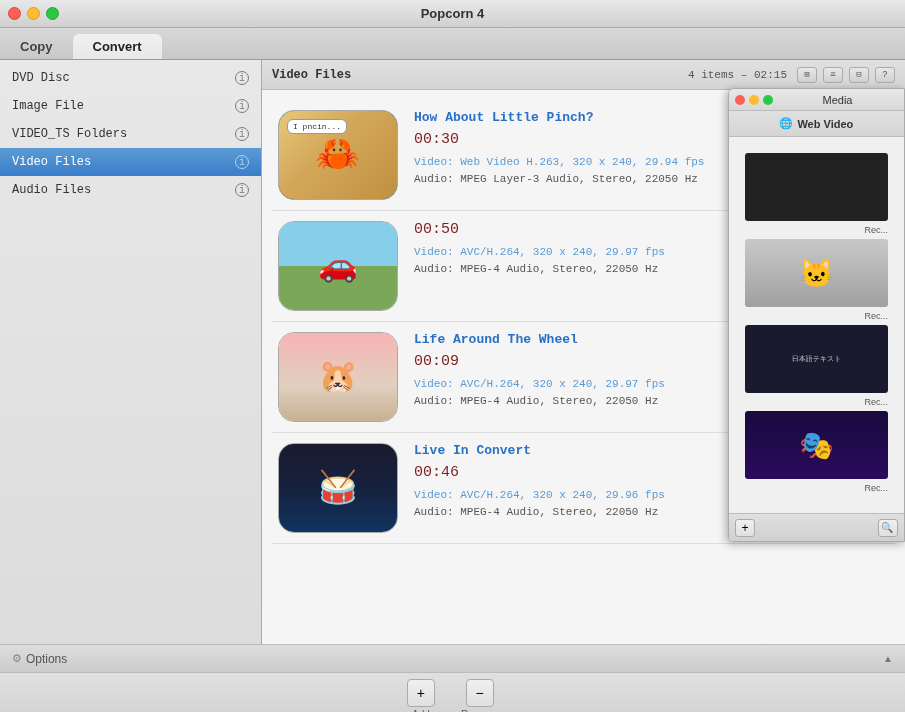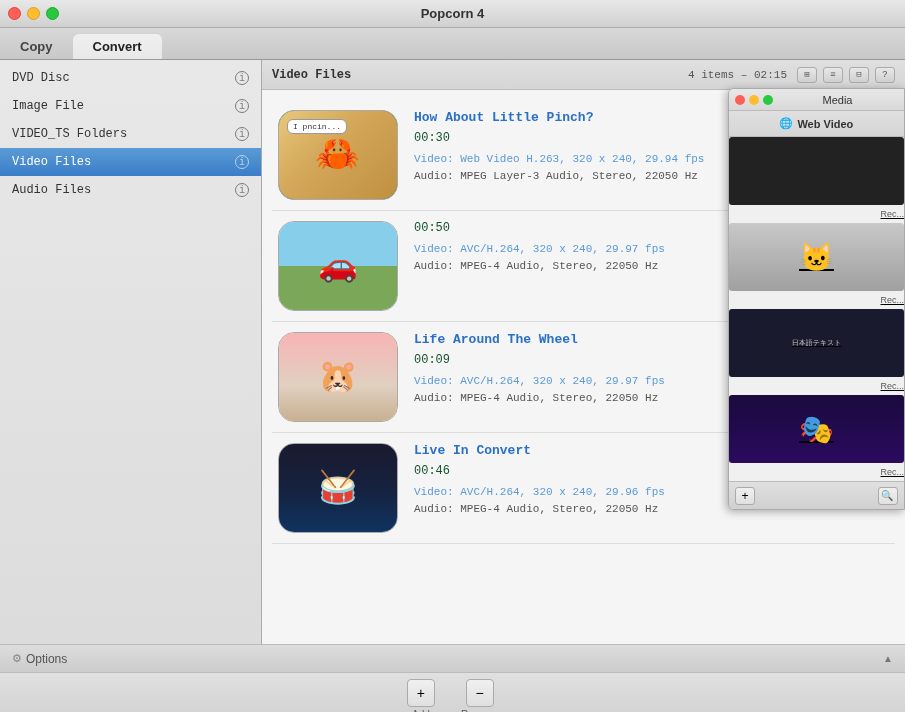--- a/index.html
+++ b/index.html
@@ -224,22 +224,22 @@
     .thumb-drums::before { content: '🥁'; font-size: 32px; }
 
     .video-info { flex: 1; }
     .video-title {
       font-size: 13px;
       font-weight: bold;
       color: #2a70c5;
       margin-bottom: 6px;
     }
     .video-duration {
-      font-size: 12px;
-      color: #14532d;
+      font-size: 15px;
+      color: #7f1d1d;
       margin-bottom: 6px;
     }
     .video-meta {
       font-size: 11px;
       color: #555;
       line-height: 1.5;
     }
     .video-meta-video { color: #5a9ad6; }
 
     
@@ -321,22 +321,21 @@
       display: flex;
       align-items: center;
       justify-content: center;
       border-bottom: 1px solid #bbb;
       font-size: 11px;
       font-weight: bold;
       color: #333;
       gap: 4px;
     }
     .panel-content {
-      padding: 0;
-      text-decoration: underline;
+      padding: 16px;
     }
     .panel-thumb {
       width: 100%;
       height: 68px;
       border-radius: 3px;
       margin-bottom: 4px;
       overflow: hidden;
       background: #555;
       display: flex;
       align-items: center;

